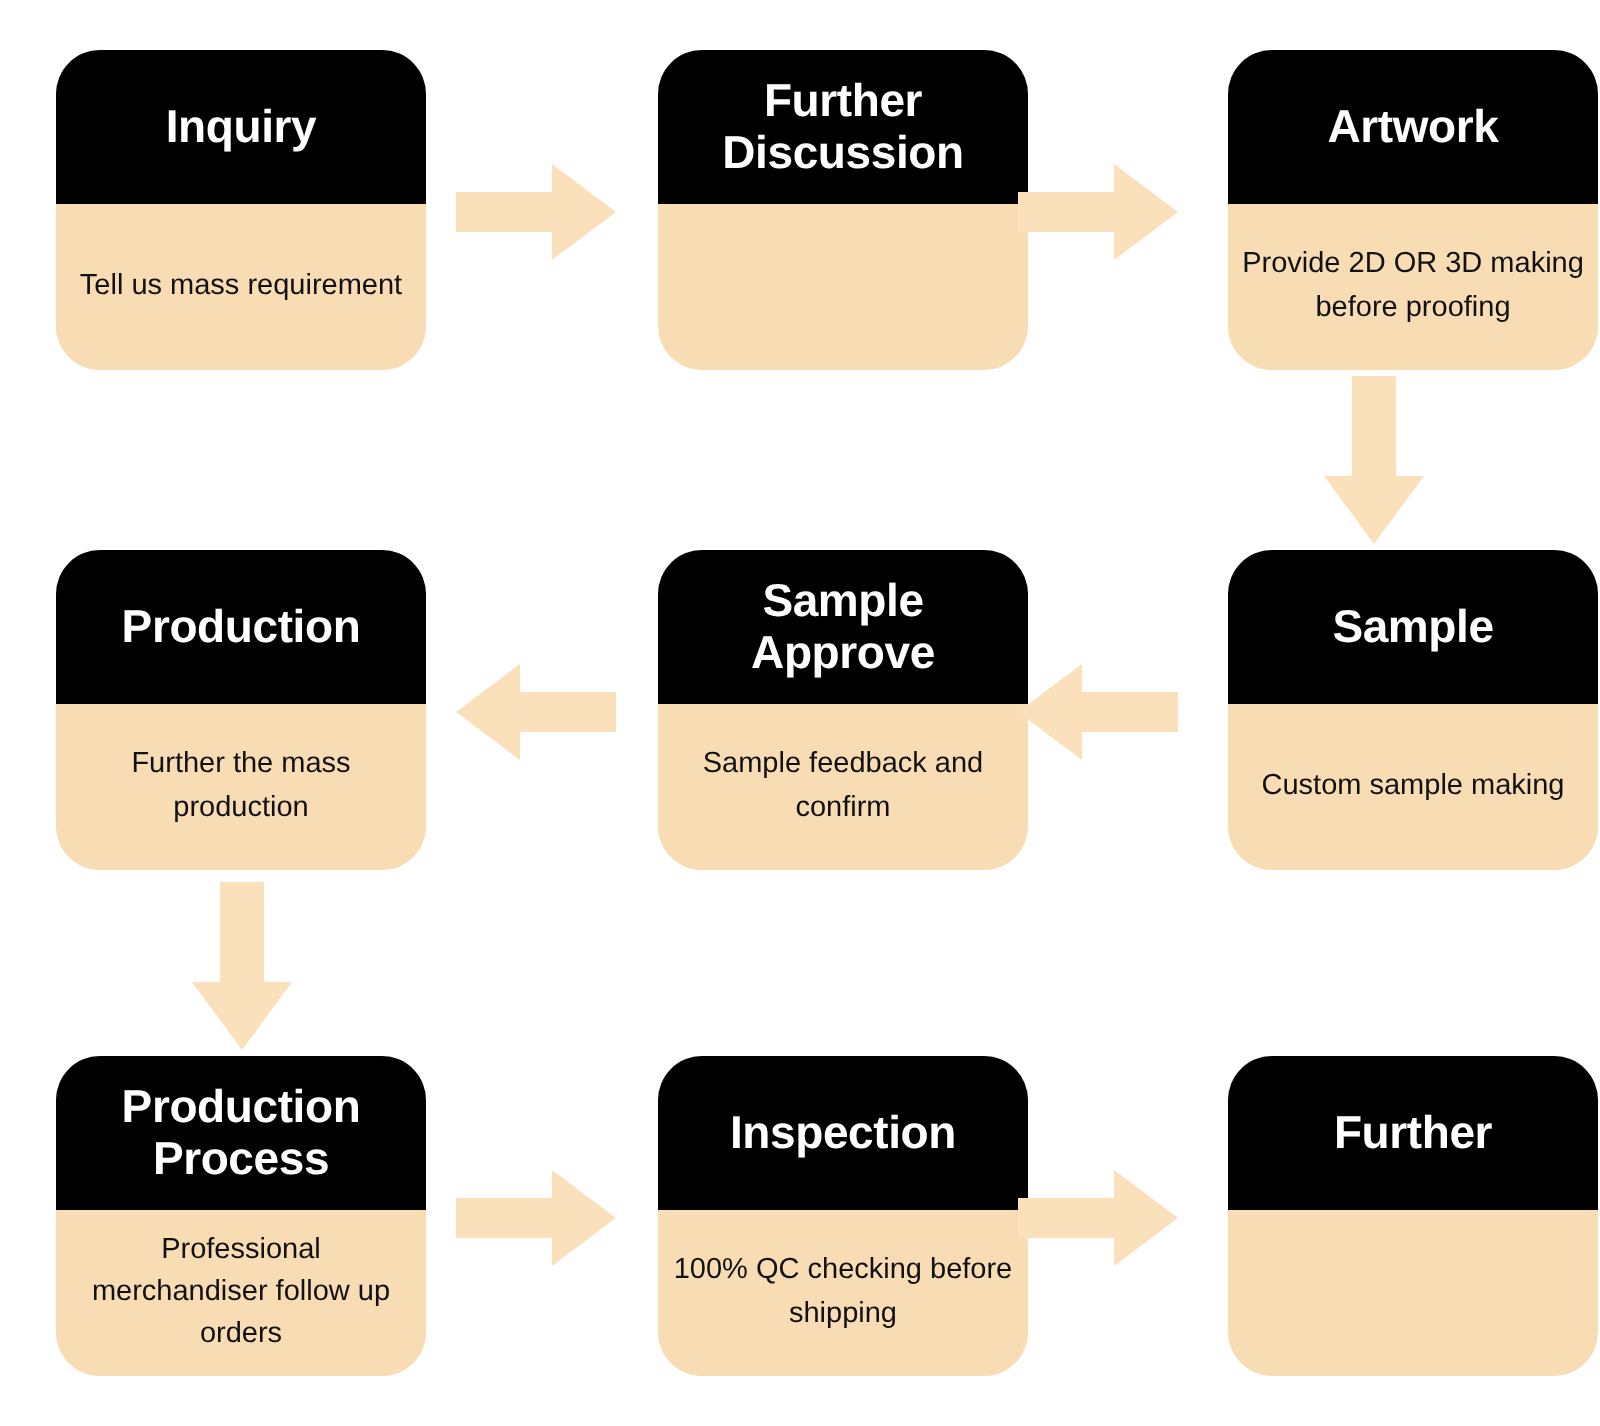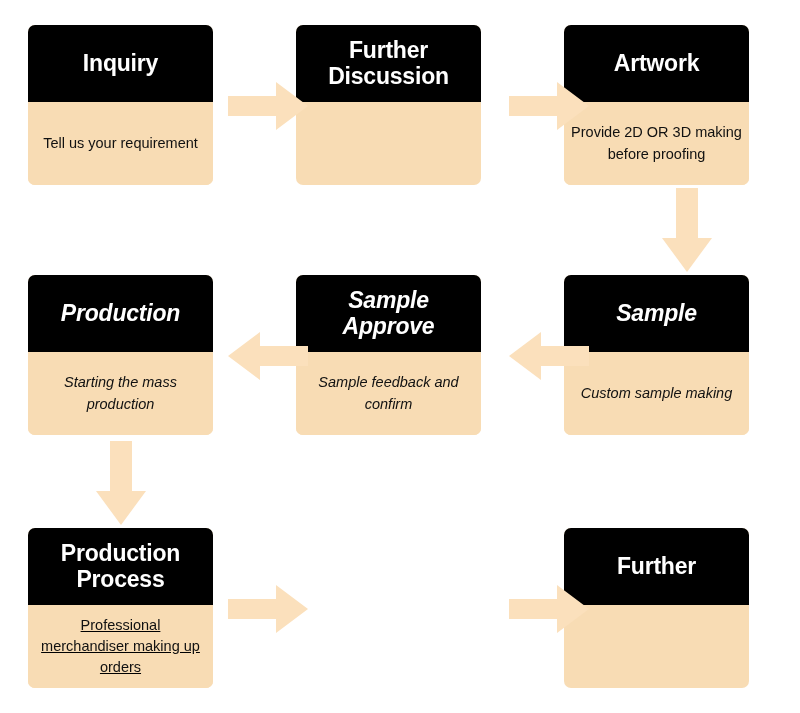--- a/index.html
+++ b/index.html
@@ -20,21 +20,21 @@
     left: 0; top: 0;
     width: 800px;
     height: 713px;
   }
 
   
   .node {
     position: absolute;
     width: 185px;
     height: 160px;
-    border-radius: 7px;
+    border-radius: 22px;
     overflow: hidden;
     background: #F8DCB4;
     display: flex;
     flex-direction: column;
   }
   .node-header {
     height: 77px;
     background: #000000;
     color: #ffffff;
     display: flex;
@@ -57,71 +57,75 @@
     justify-content: center;
     text-align: center;
     font-size: 14.5px;
     line-height: 1.45;
     padding: 0 7px;
     box-sizing: border-box;
   }
 
   
   .col-1 { left: 28px; }
-  .col-2 { left: 296px; }
-  .col-3 { left: 564px; }
+  .col-2 { left: 329px; }
+  .col-3 { left: 614px; }
   .row-1 { top: 25px; }
-  .row-2 { top: 275px; font-style: italic; }
-  .row-3 { top: 528px; text-decoration: underline; }
+  .row-2 { top: 275px; }
+  .row-3 { top: 528px; }
 
   
   .arrow {
     position: absolute;
   }
   .arrow svg { display: block; }
 </style>
 </head>
 <body>
 
 <div id="flow-canvas">
 
   <div class="node row-1 col-1">
     <div class="node-header">Inquiry</div>
-    <div class="node-body">Tell us your requirement</div>
+    <div class="node-body">Tell us mass requirement</div>
   </div>
 
   <div class="node row-1 col-2">
     <div class="node-header">Further Discussion</div>
   </div>
 
   <div class="node row-1 col-3">
     <div class="node-header">Artwork</div>
     <div class="node-body">Provide 2D OR 3D making before proofing</div>
   </div>
 
   <div class="node row-2 col-1">
     <div class="node-header">Production</div>
-    <div class="node-body">Starting the mass production</div>
+    <div class="node-body">Further the mass production</div>
   </div>
 
   <div class="node row-2 col-3">
     <div class="node-header">Sample</div>
     <div class="node-body">Custom sample making</div>
   </div>
 
   <div class="node row-2 col-2">
     <div class="node-header">Sample Approve</div>
     <div class="node-body">Sample feedback and confirm</div>
   </div>
 
   <div class="node row-3 col-1">
     <div class="node-header">Production Process</div>
-    <div class="node-body">Professional merchandiser making up orders</div>
+    <div class="node-body">Professional merchandiser follow up orders</div>
   </div>
 
+  <div class="node row-3 col-2">
+    <div class="node-header">Inspection</div>
+    <div class="node-body">100% QC checking before shipping</div>
+  </div>
 
   <div class="node row-3 col-3">
     <div class="node-header">Further</div>
   </div>
 
   <div class="arrow" style="left:228px; top:82px;">
     <svg width="80" height="48" viewBox="0 0 80 48">
       <polygon points="0,14 48,14 48,0 80,24 48,48 48,34 0,34" fill="#FBE0BC"></polygon>
     </svg>
   </div>

